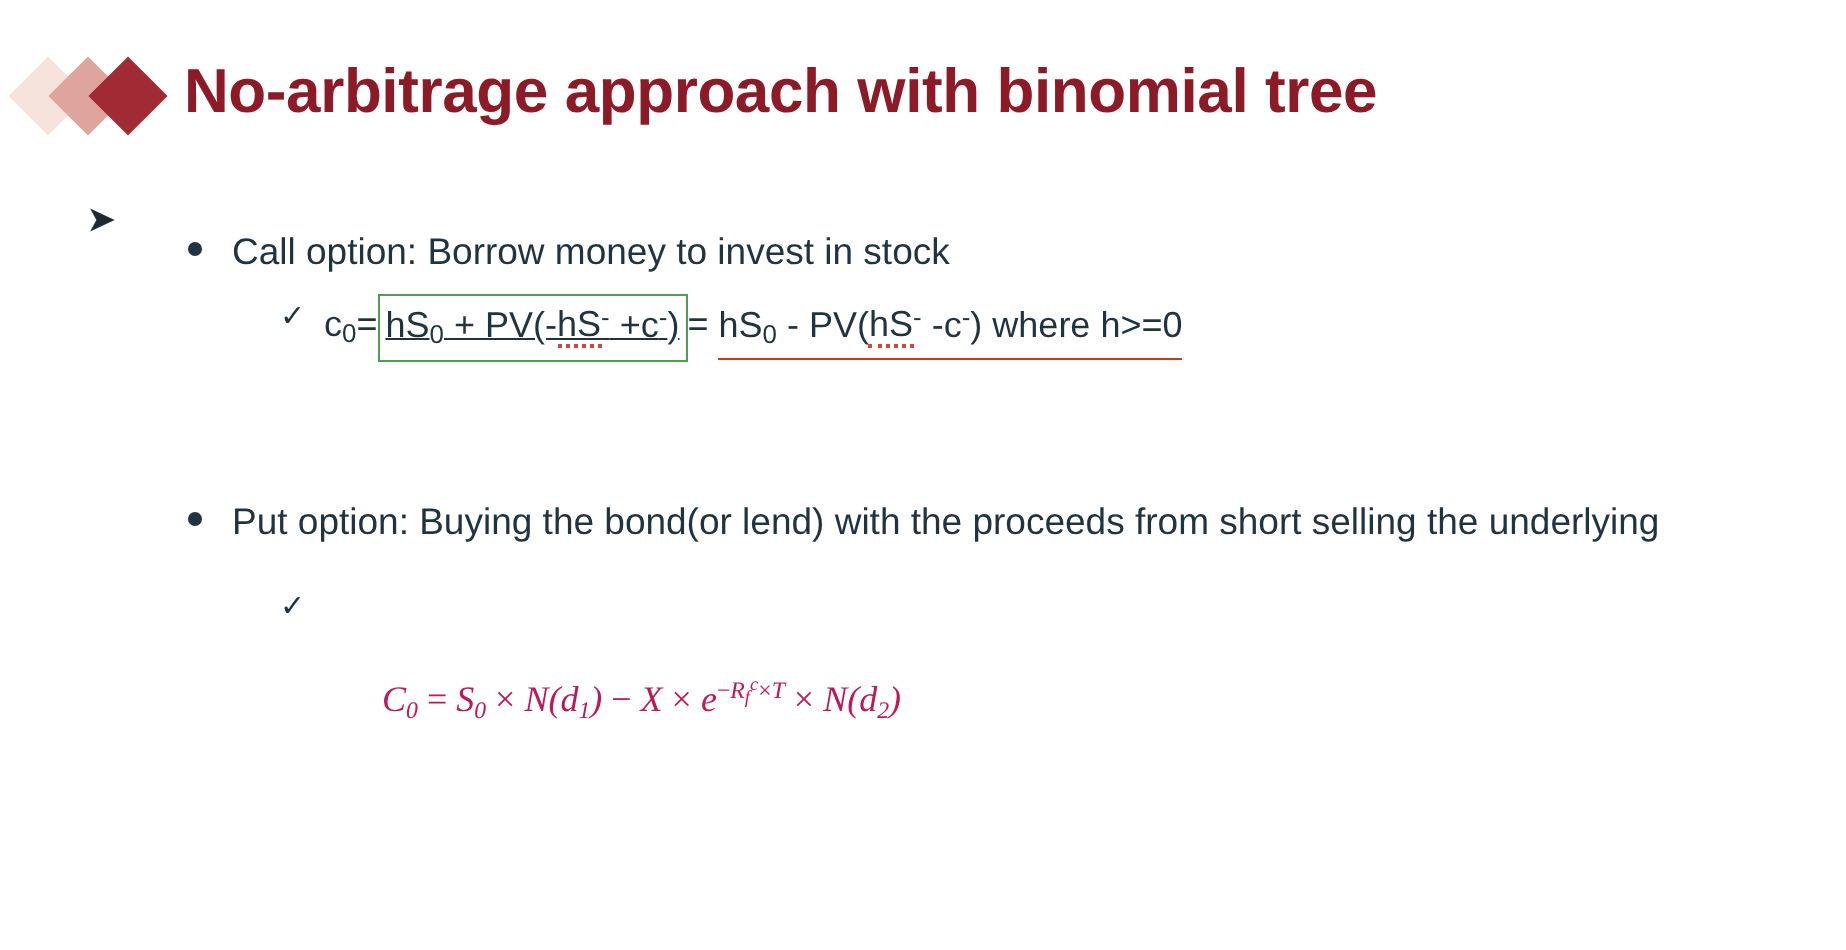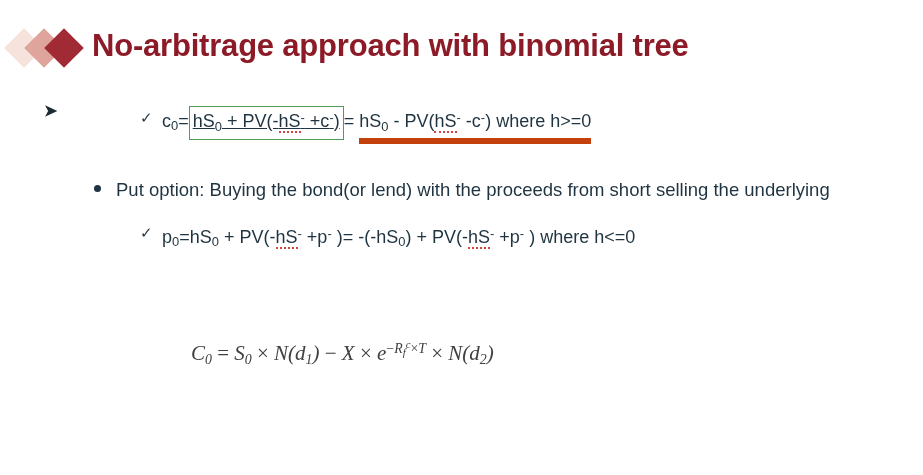--- a/index.html
+++ b/index.html
@@ -116,36 +116,36 @@
   .sup { font-size: 0.72em; vertical-align: 0.42em; }
 
   .boxed {
     border: 1.5px solid #4f9d56;
     padding: 1px 3px 2px 3px;
     display: inline-block;
     line-height: 20px;
     text-decoration: underline;
   }
   .underline-green {
-    border-bottom: 6px solid #c2410c;
+    border-bottom: 1px solid #c2410c;
     padding-bottom: 1px;
     display: inline-block;
     line-height: 20px;
   }
   .sq {
     border-bottom: 2px dotted #d2443c;
     padding-bottom: 0px;
   }
 
   
   .eq {
     font-family: "Liberation Serif", serif;
     font-style: italic;
-    font-size: 21px;
-    color: #404040;
+    font-size: 18px;
+    color: #be185d;
     white-space: nowrap;
   }
   .eq .op { font-style: normal; }
   .eq-1 {
     position: absolute;
     left: 191px;
     top: 240px;
   }
   .esub {
     font-size: 0.66em;
@@ -183,35 +183,38 @@
     </div>
     <div class="slide-title">No-arbitrage approach with binomial tree</div>
   </div>
 
   <div class="body">
 
     <div class="lvl1">
       <span class="marker">➤</span>
     </div>
 
+    <div class="lvl2">
+      <span class="bullet"></span>
+      <span>Call option: Borrow money to invest in stock</span>
+    </div>
 
     <div class="lvl3">
       <span class="check">✓</span>
       <span>c<span class="sub">0</span>=<span class="boxed">hS<span class="sub">0</span> + PV(-<span class="sq">hS</span><span class="sup">-</span> +c<span class="sup">-</span>)</span>=
         <span class="underline-green">hS<span class="sub">0</span> - PV(<span class="sq">hS</span><span class="sup">-</span> -c<span class="sup">-</span>) where h&gt;=0</span></span>
     </div>
 
     <div class="eq eq-1">
       C<span class="esub">0</span> <span class="op">=</span> S<span class="esub">0</span> <span class="op">×</span> N(d<span class="esub">1</span>) <span class="op">−</span> X <span class="op">×</span> e<span class="expo"><span class="op">−</span>R<span class="esub2">f</span><span class="esup2">c</span><span class="op">×</span>T</span> <span class="op">×</span> N(d<span class="esub">2</span>)
     </div>
 
-    <div class="lvl2" style="margin-top:32px;">
+    <div class="lvl2" style="margin-top:66px;">
       <span class="bullet"></span>
       <span>Put option: Buying the bond(or lend) with the proceeds from short selling the underlying</span>
     </div>
 
     <div class="lvl3" style="margin-top:18px;">
       <span class="check">✓</span>
-      <span>p<span class="sub">0</span>=hS<span class="sub">0</span> + PV(-<span class="sq">hS</span><span class="sup">-</span> +p<span class="sup">-</span> )= -(-hS<span class="sub">0</span>) + PV(-<span class="sq">hS</span><span class="sup">-</span> +p<span class="sup">-</span> ) where h&lt;=0</span>
     </div>
 
   </div>
 </div>
 
 </body></html>

